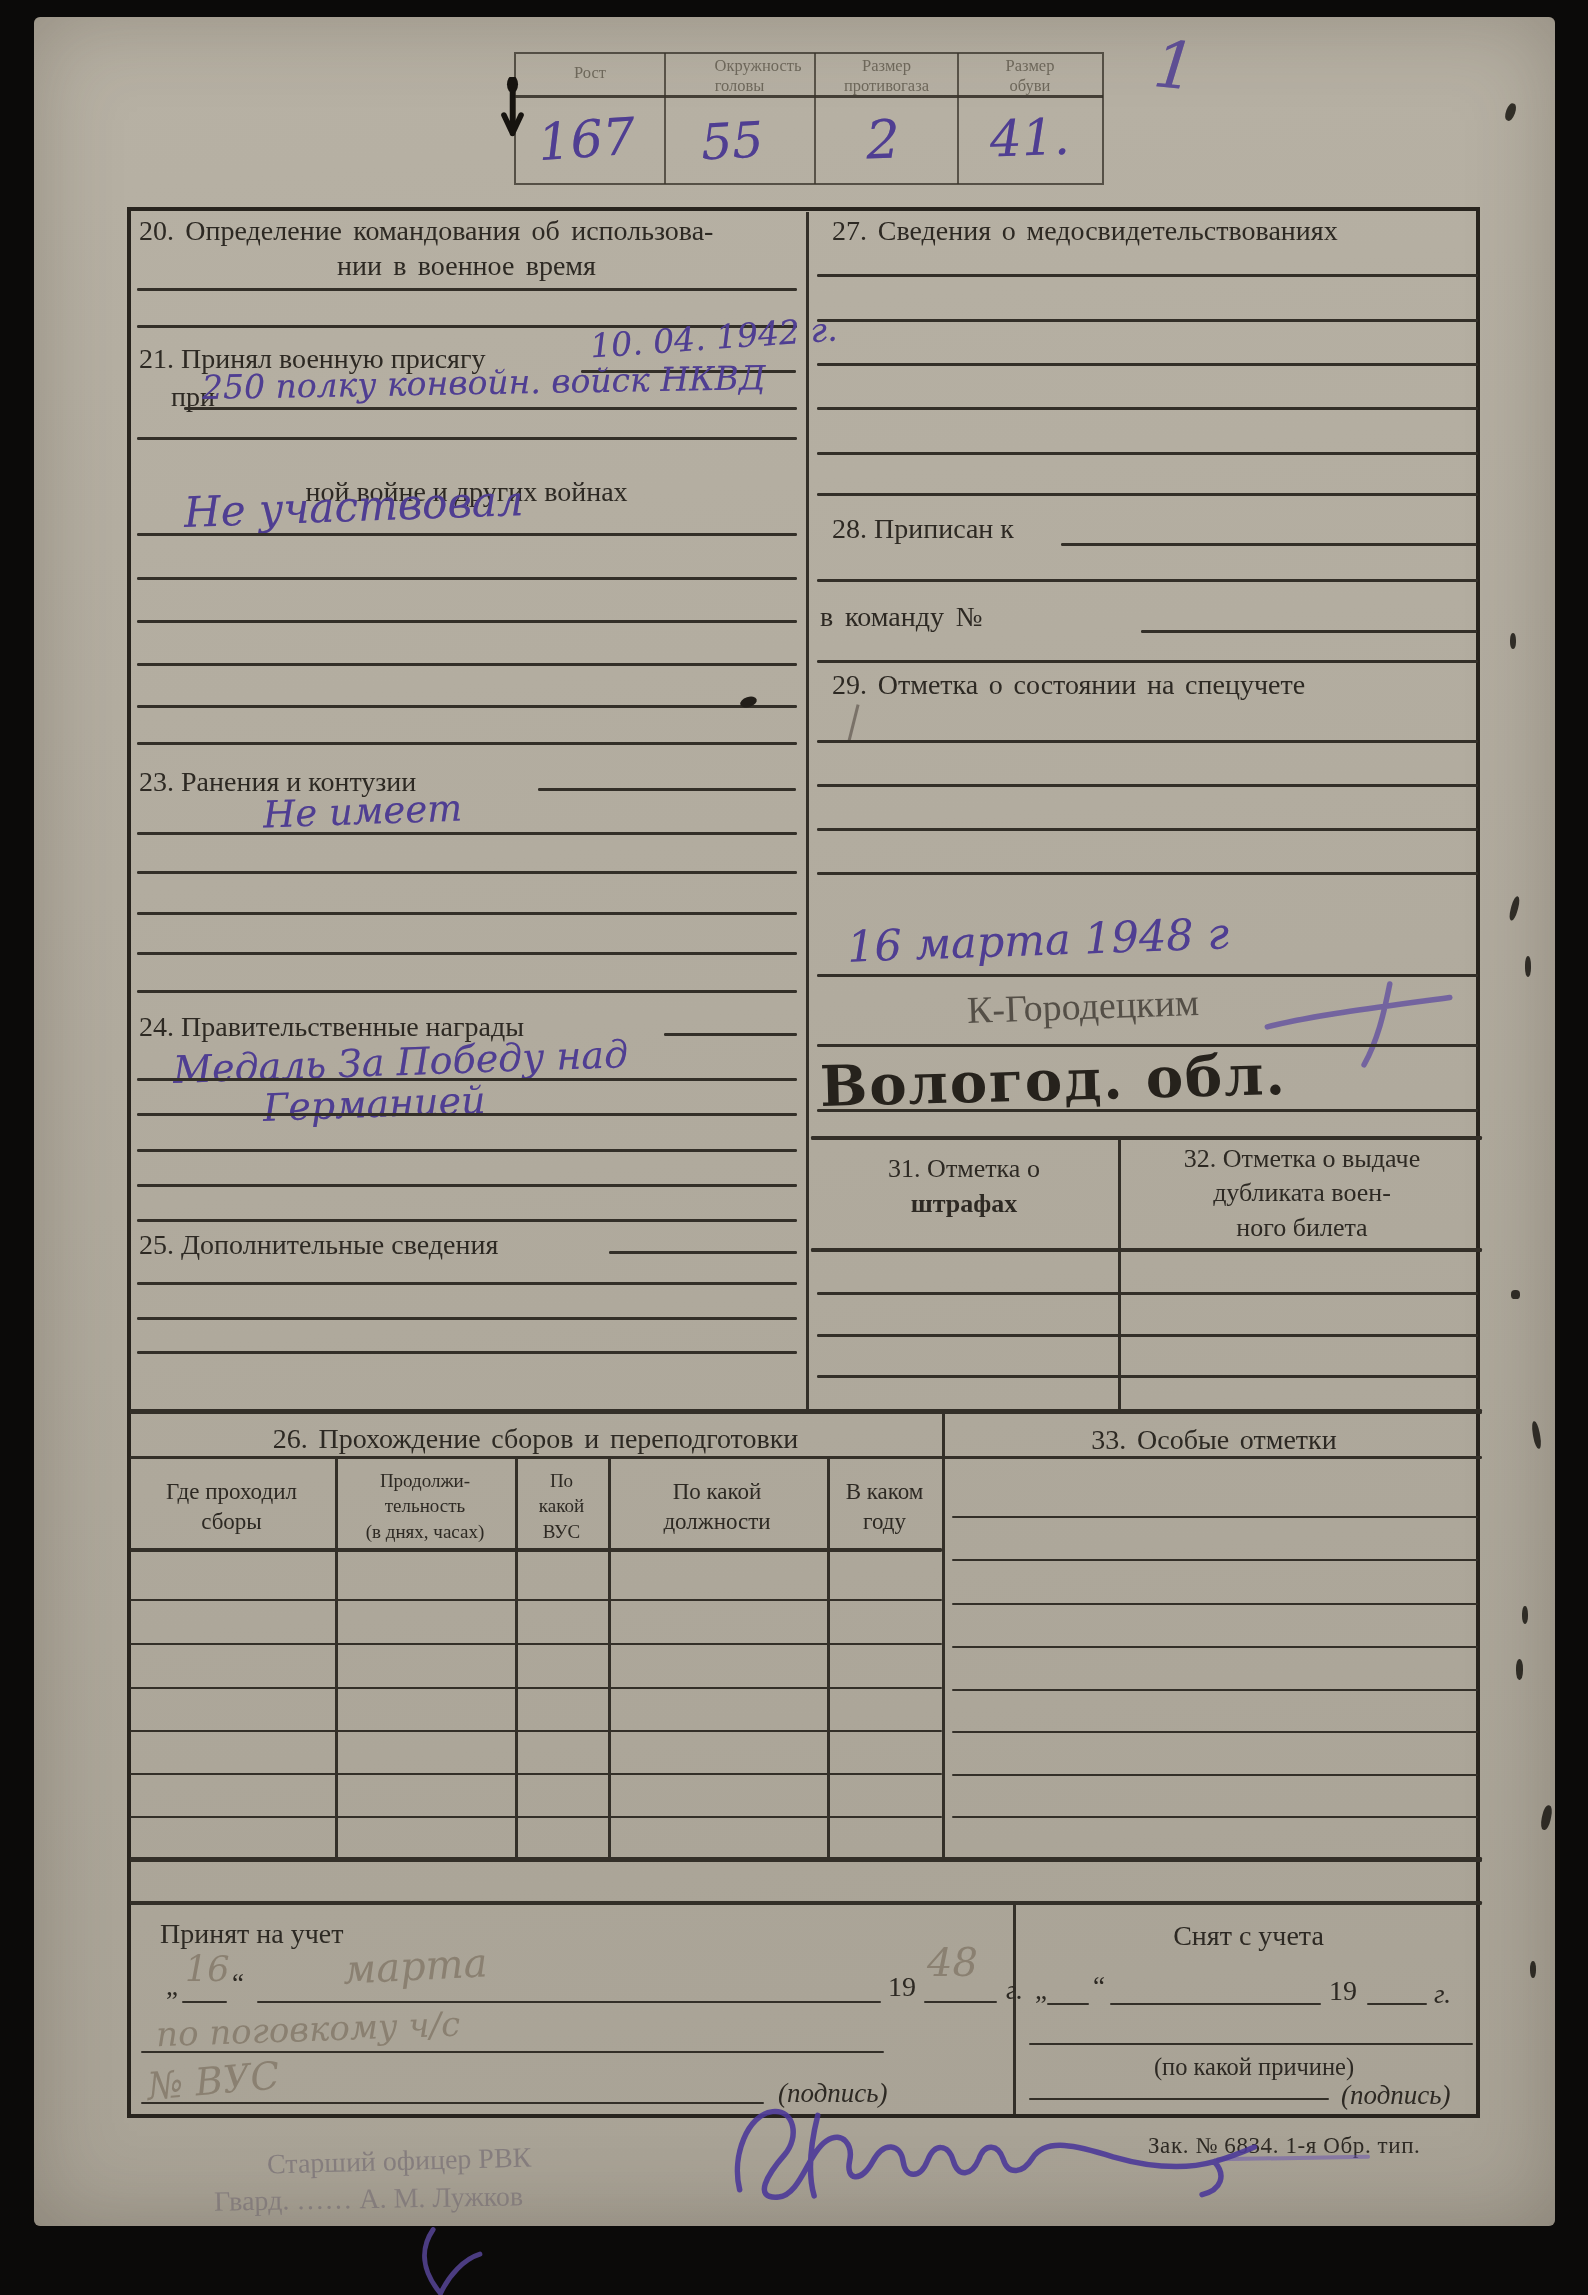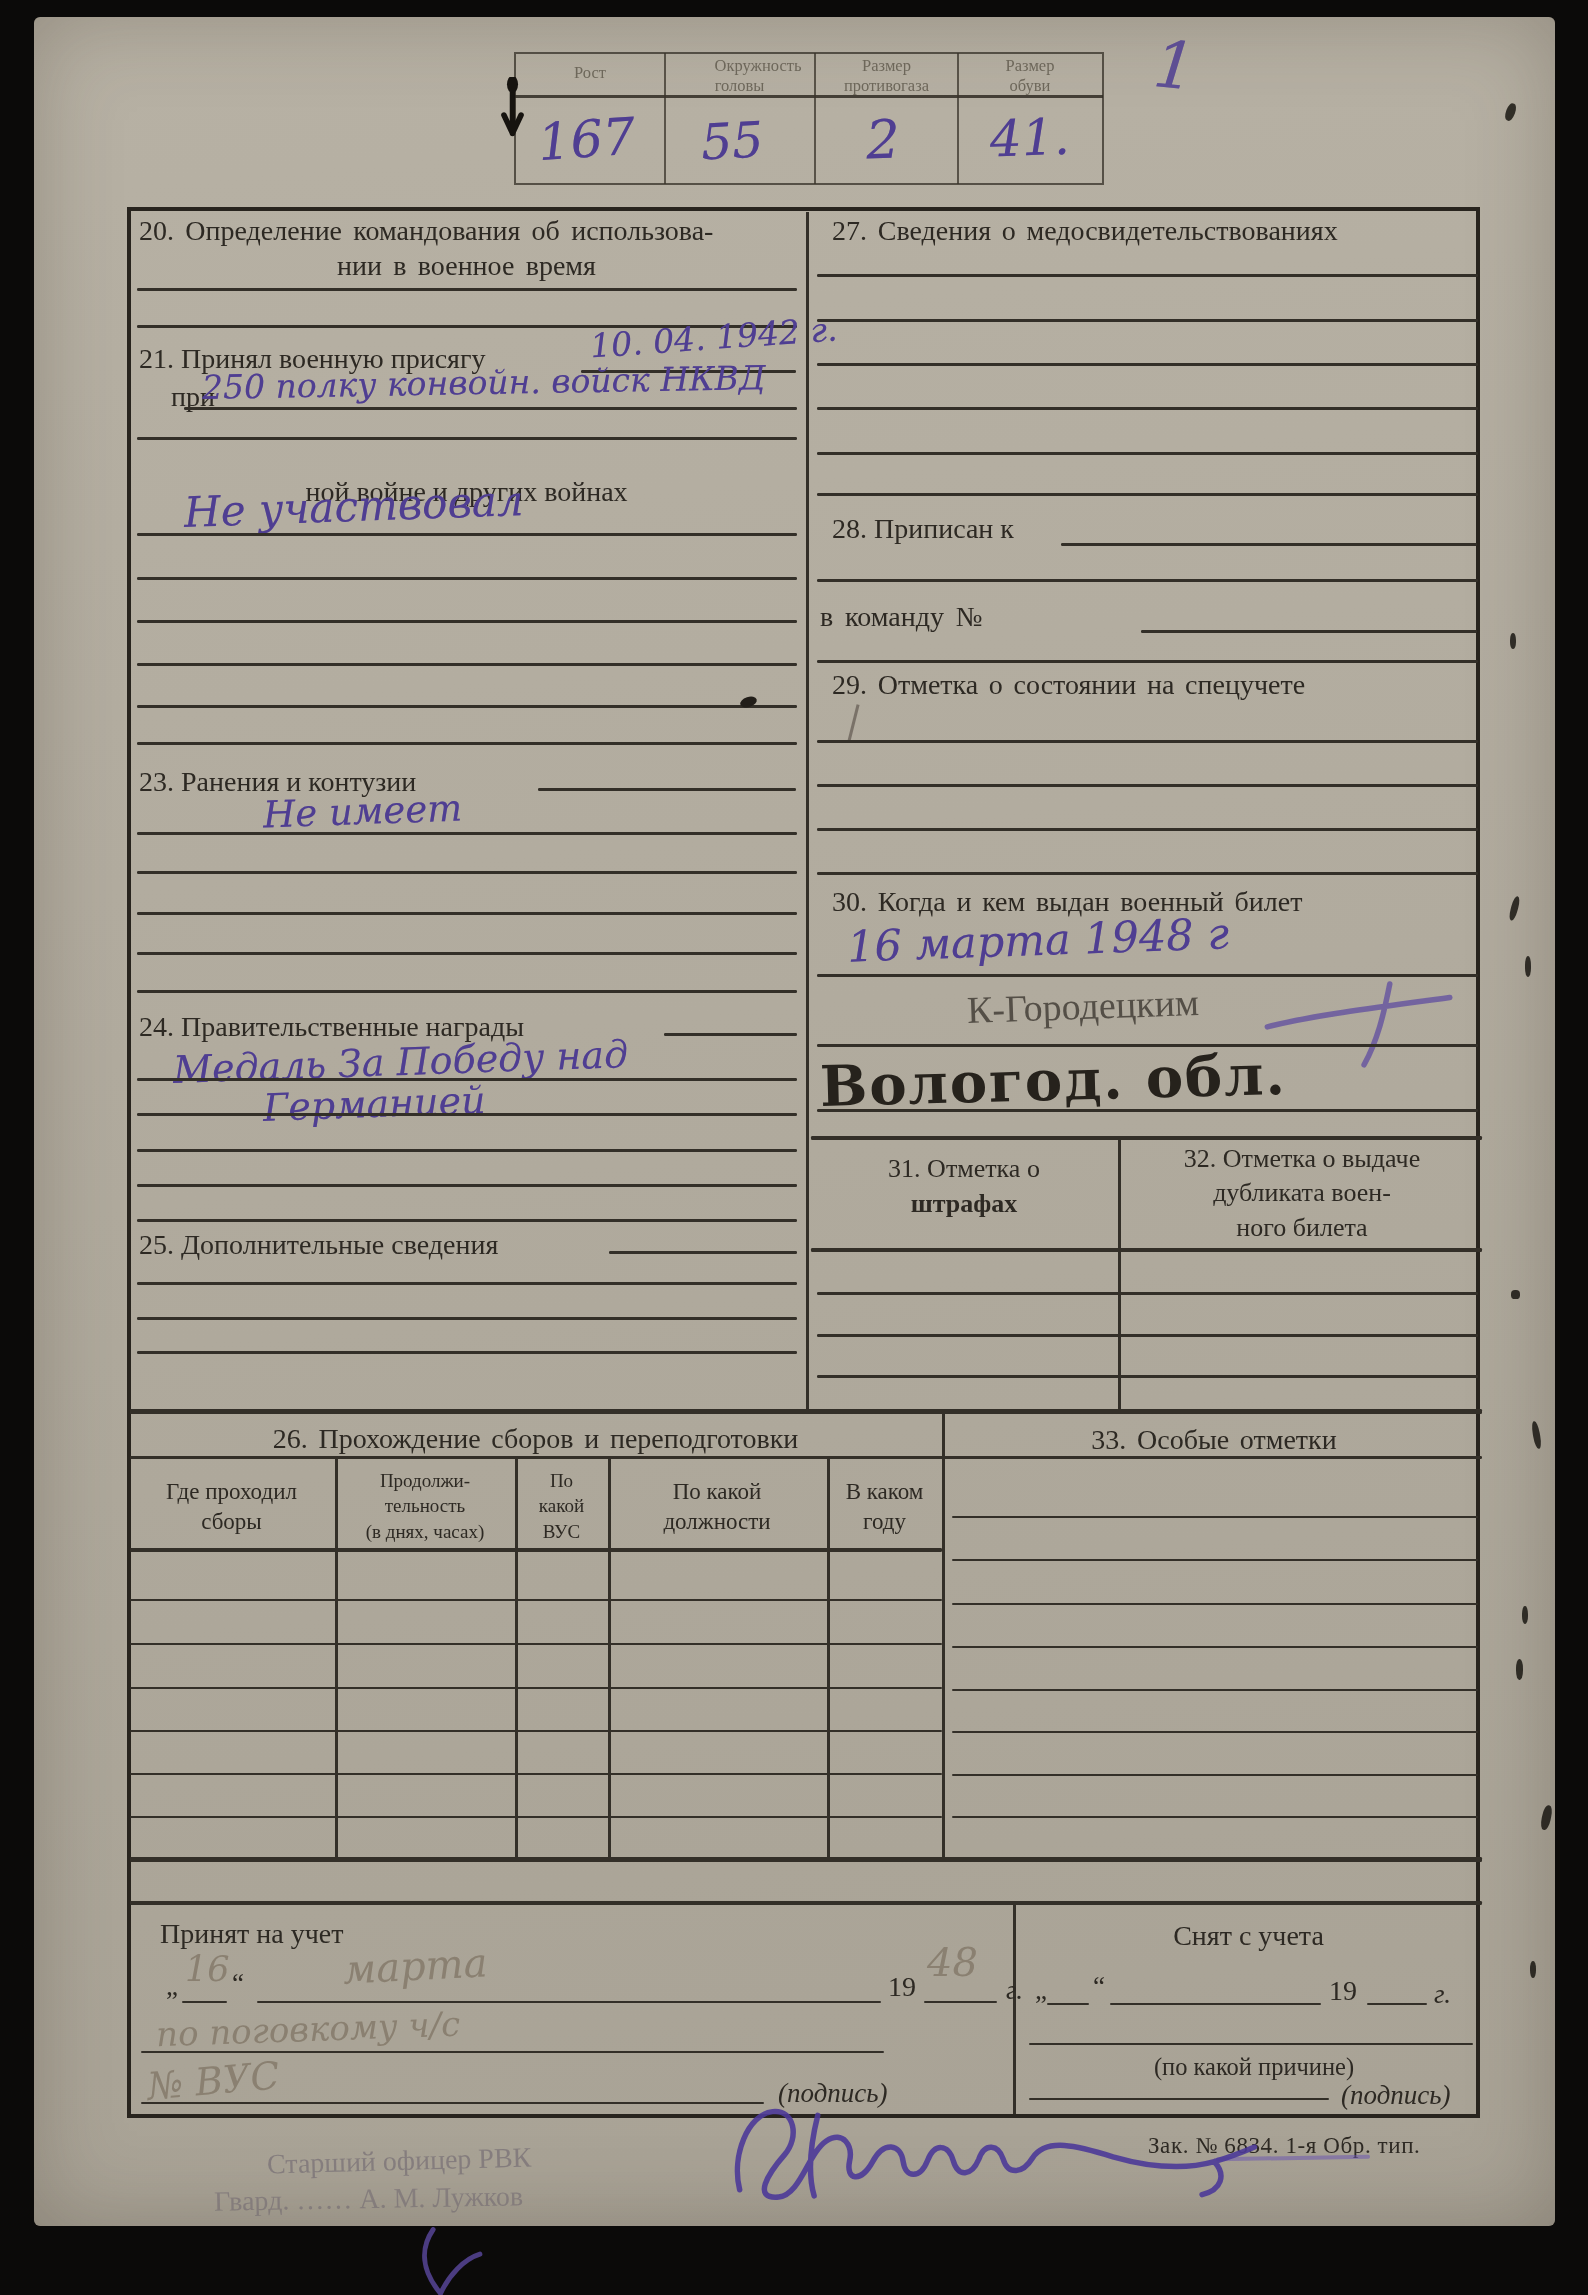--- a/index.html
+++ b/index.html
@@ -122,21 +122,20 @@
   <div class="rl" style="left:1141px;top:630px;width:336px;"></div>
   <div class="rl" style="left:817px;top:660px;width:661px;"></div>
 
   <div class="ab pr nw" style="left:832px;top:669px;font-size:28px;word-spacing:3.7px;"><span>29.</span>&nbsp;<span>Отметка о состоянии на спецучете</span></div>
   <div class="ab" style="left:852px;top:704px;width:3.1px;height:38px;background:rgba(75,66,58,.55);transform:rotate(14deg);"></div>
   <div class="rl" style="left:817px;top:740px;width:661px;"></div>
   <div class="rl" style="left:817px;top:784px;width:661px;"></div>
   <div class="rl" style="left:817px;top:828px;width:661px;"></div>
   <div class="rl" style="left:817px;top:872px;width:661px;"></div>
 
-  <div class="ab pr nw" style="left:832px;top:886px;font-size:28px;word-spacing:3.7px;"><span>30.</span>&nbsp;<span>Когда и кем выдан военный билет</span></div>
   <div class="ab hw" style="left:847px;top:915px;font-size:43px;transform:rotate(-2deg);">16 марта 1948 г</div>
   <div class="rl" style="left:817px;top:974px;width:661px;"></div>
   <div class="ab" style="left:967px;top:984px;font-size:38px;font-family:'Liberation Serif',serif;color:rgba(58,52,46,.78);transform:rotate(-2deg);white-space:nowrap;">К-Городецким</div>
   <svg class="ab" style="left:1260px;top:979px;" width="202" height="92" viewBox="0 0 330 150">
     <path d="M12 78 C90 58 210 44 310 30 M212 8 C202 58 192 100 170 140" stroke="#5b48a0" stroke-width="9" fill="none" opacity=".72" stroke-linecap="round"></path>
   </svg>
   <div class="rl" style="left:817px;top:1044px;width:661px;"></div>
   <div class="ab stampink" style="left:820px;top:1047px;font-size:56px;letter-spacing:1.8px;transform:rotate(-1.5deg);white-space:nowrap;">Вологод. обл.</div>
   <div class="rl" style="left:817px;top:1109px;width:661px;"></div>
 

